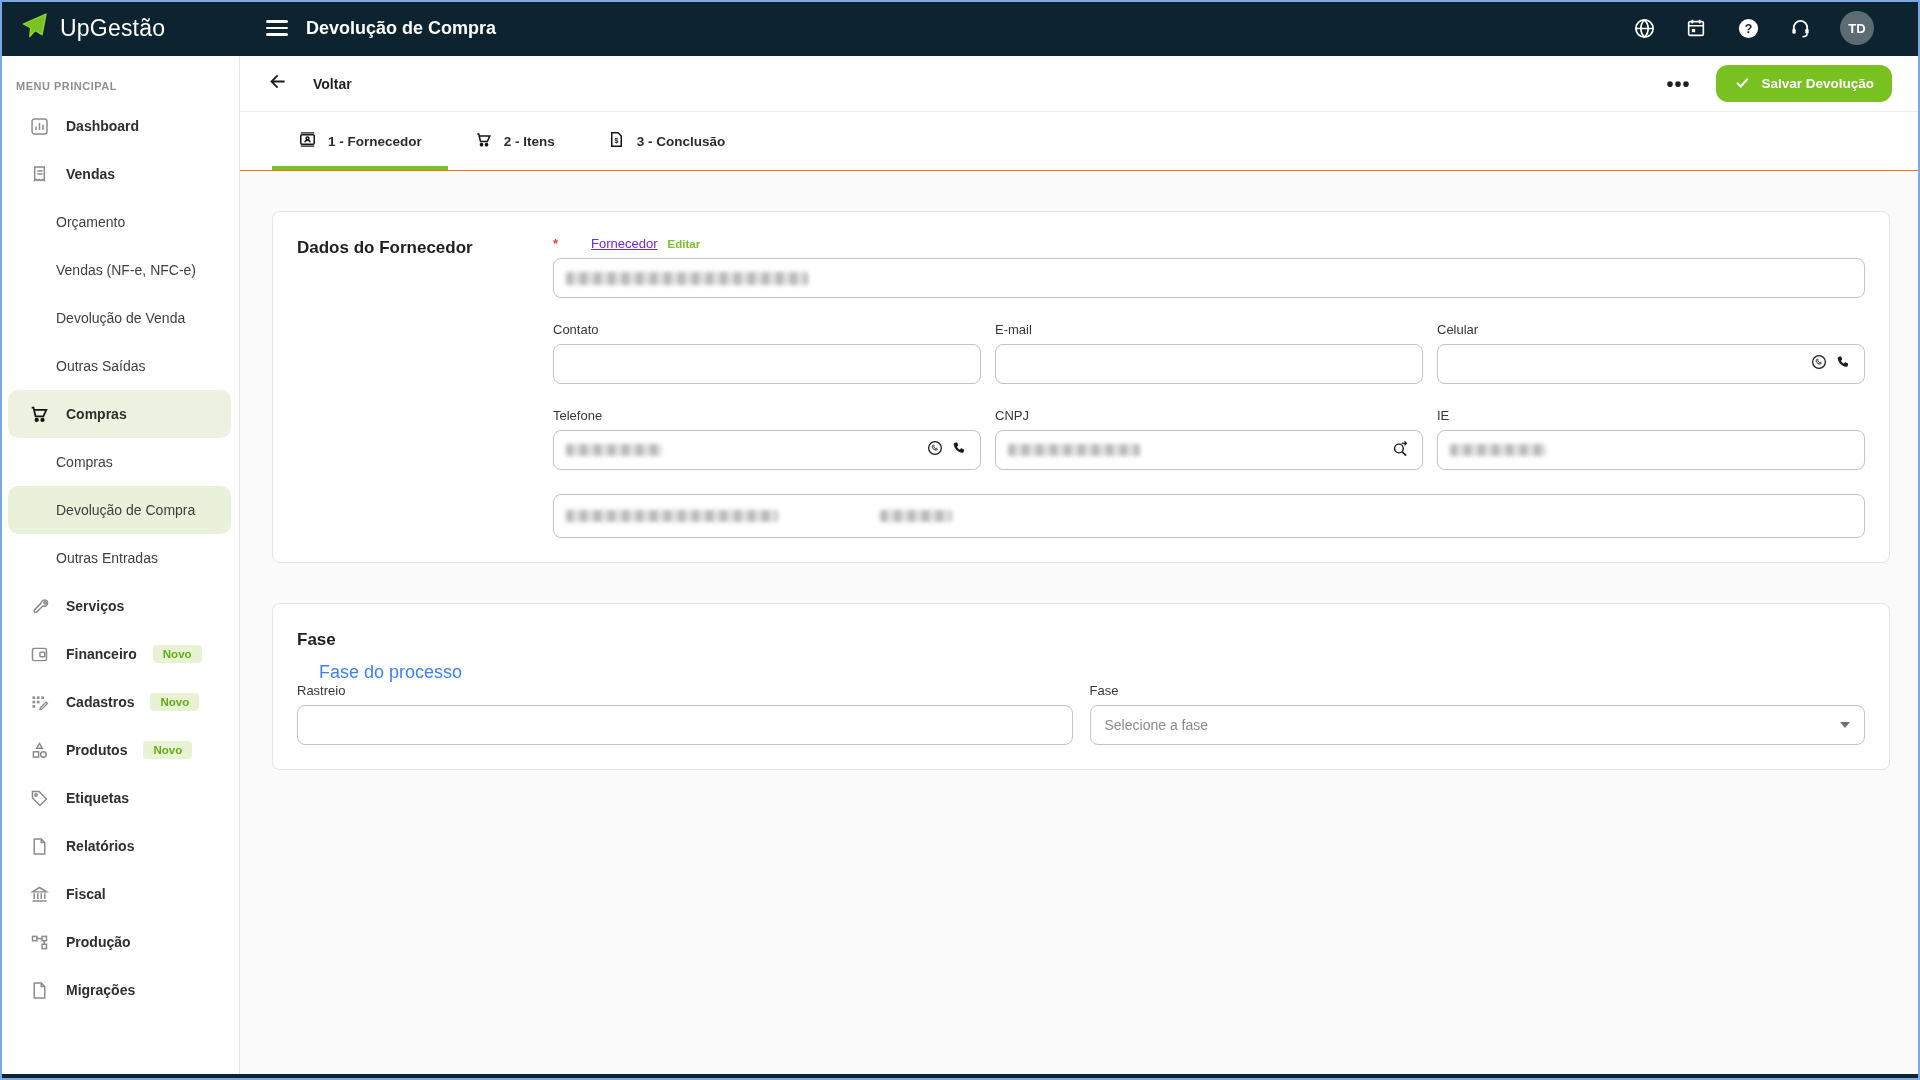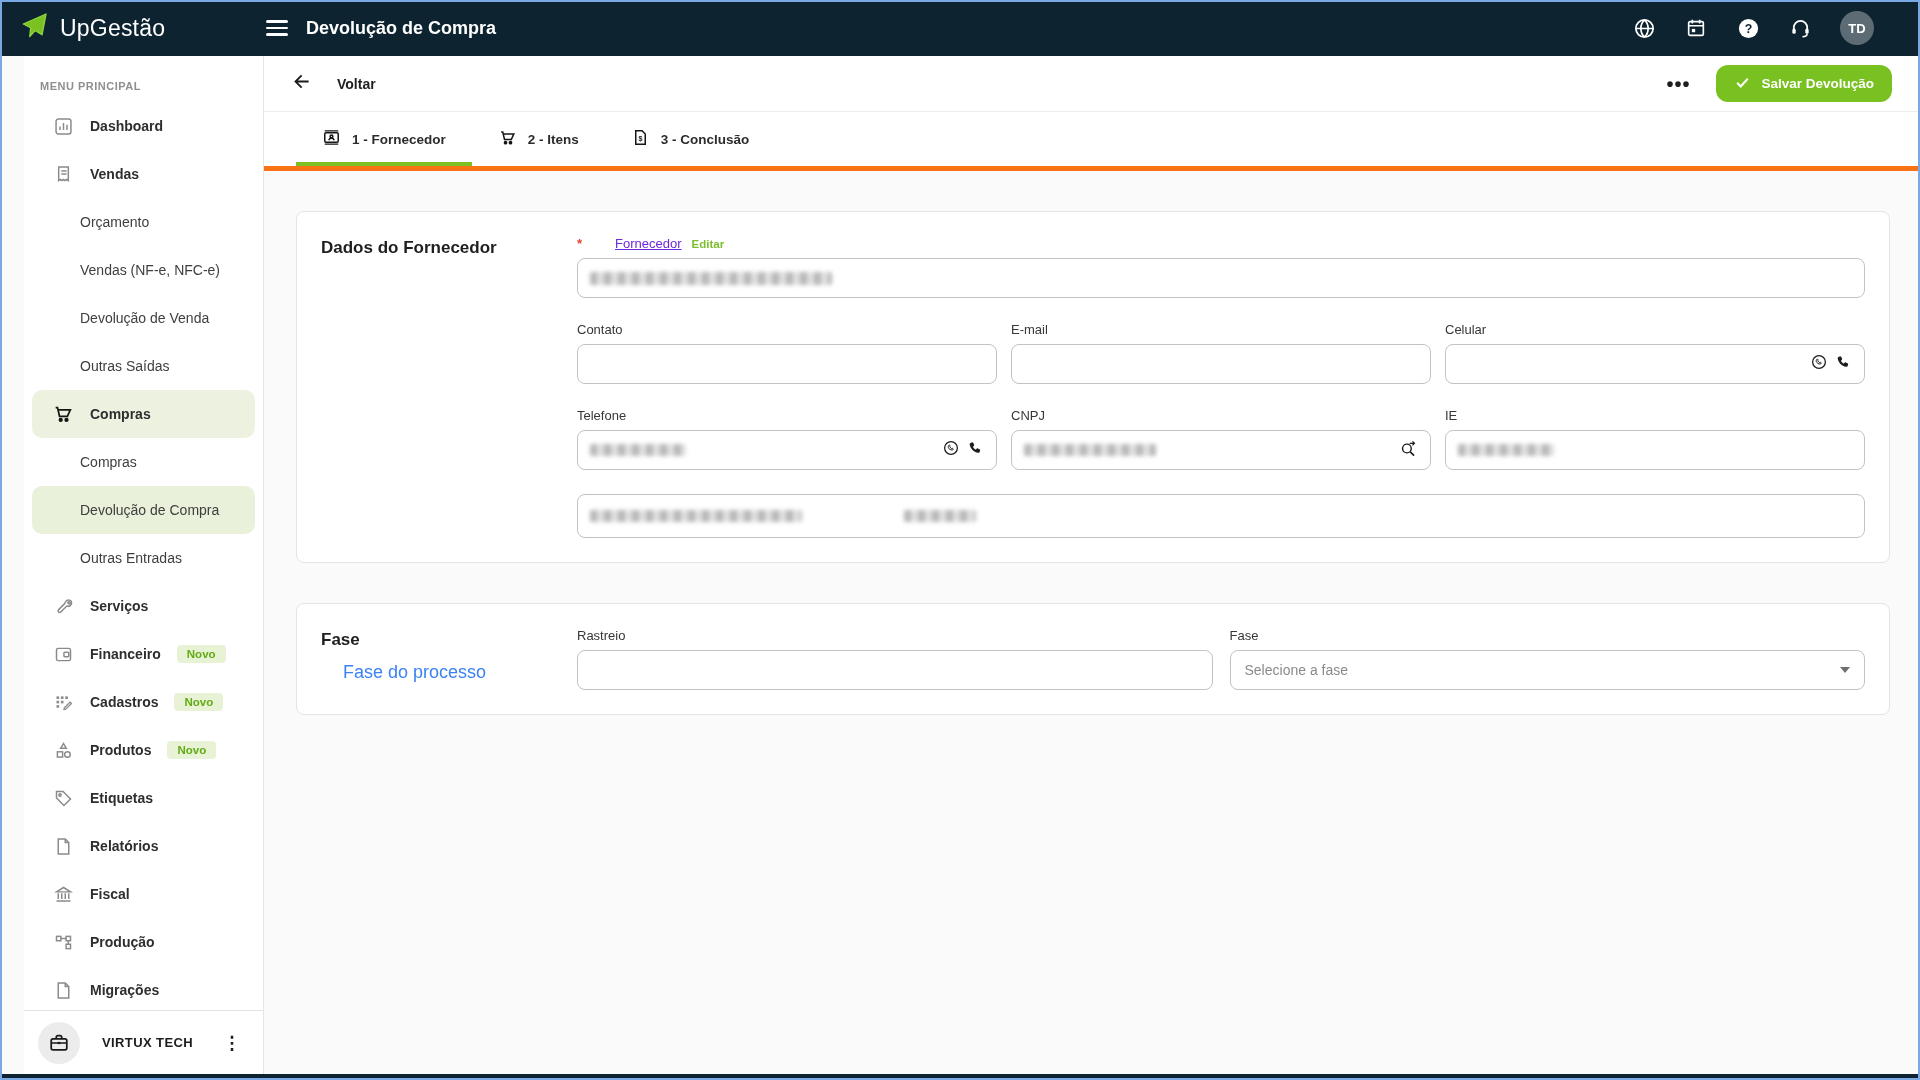--- a/index.html
+++ b/index.html
@@ -15,21 +15,21 @@
   .brand-name { font-size:23px; font-weight:500; letter-spacing:.2px; }
   .topbar-main { flex:1; display:flex; align-items:center; gap:18px; padding:0 26px; min-width:0; }
   .hamburger { width:22px; cursor:pointer; display:flex; flex-direction:column; gap:4px; }
   .hamburger i { display:block; height:2.5px; background:#fff; border-radius:2px; }
   .page-title { font-size:18px; font-weight:700; }
   .topbar-icons { margin-left:auto; display:flex; align-items:center; gap:28px; padding-right:20px; }
   .tico { width:24px; height:24px; cursor:pointer; display:flex; align-items:center; justify-content:center; }
   .avatar { width:34px; height:34px; border-radius:50%; background:#5d6b75; display:flex; align-items:center; justify-content:center; font-size:13px; font-weight:700; cursor:pointer; }
 
   
-  .shell { display:flex; height:1018px;padding-left:24px; }
+  .shell { display:flex; height:1018px; }
 
   
   .sidebar { width:240px; flex-shrink:0; background:#fff; border-right:1px solid #e5e5e5; position:relative; overflow:hidden; }
   .menu { padding:6px 0 78px; }
   .menu-caption { padding:18px 16px 10px; font-size:11px; font-weight:700; color:#8f8f8f; letter-spacing:.5px; }
   .mi { height:48px; margin:0 8px; border-radius:10px; display:flex; align-items:center; gap:16px; padding:0 10px 0 20px; font-size:14px; font-weight:600; color:#2e2e2e; cursor:pointer; white-space:nowrap; }
   .mi .ico { width:22px; height:22px; flex-shrink:0; display:flex; align-items:center; justify-content:center; }
   .mi.sub { padding-left:48px; font-weight:400; color:#3e3e3e; }
   .mi.active-parent { background:#edf2e0; }
   .mi.selected { background:#e9f1da; }
@@ -44,27 +44,27 @@
 
   
   .main { flex:1; display:flex; flex-direction:column; min-width:0; background:#fafafa; }
   .main-header { height:56px; background:#fff; border-bottom:1px solid #ececec; display:flex; align-items:center; padding:0 28px; }
   .back { display:flex; align-items:center; gap:24px; cursor:pointer; }
   .back-label { font-size:14px; font-weight:600; color:#1f1f1f; }
   .header-right { margin-left:auto; display:flex; align-items:center; gap:26px; }
   .more-dots { font-size:20px; font-weight:700; color:#1f1f1f; cursor:pointer; letter-spacing:1px; line-height:10px; }
   .save-btn { background:#79c121; border:none; color:#fff; height:37px; padding:0 18px; border-radius:12px; font-size:13.5px; font-weight:700; display:flex; align-items:center; gap:10px; cursor:pointer; font-family:inherit; }
 
-  .tabsbar { height:59px; background:#fff; border-bottom:5px solid #f97316; display:flex; align-items:stretch; padding:0 32px; }
+  .tabsbar { height:59px; background:#fff; border-bottom:1px solid #f97316; display:flex; align-items:stretch; padding:0 32px; }
   .tab { position:relative; display:flex; align-items:center; gap:11px; padding:0 26px; font-size:13.5px; font-weight:600; color:#2c2c2c; cursor:pointer; }
   .tab.active::after { content:""; position:absolute; left:0; right:0; bottom:0; height:4px; background:#7cc122; }
 
   .content { flex:1; padding:40px 30px 0 32px; overflow:hidden; }
   .card { background:#fff; border:1px solid #e4e4e4; border-radius:8px; padding:24px; display:flex; }
-  .card + .card { margin-top:40px; }
+  .card + .card { margin-top:40px;flex-direction:column; }
   .card-left { width:256px; flex-shrink:0; padding-top:2px; }
   .card-title { font-size:17px; font-weight:700; color:#1e1e1e; }
   .card-sub { font-size:18px; color:#3b82f6; margin-top:12px;margin-left:22px; }
   .form { flex:1; min-width:0; }
 
   .field-label { font-size:13px; color:#373737; margin-bottom:7px; display:flex; align-items:center; gap:5px; }
   .req { color:#e0432e; font-weight:700; }
   .lbl-underline { text-decoration:underline; color:#6d28d9;margin-left:28px; }
   .editar { color:#7bbf2e; font-size:11.5px; font-weight:700; margin-left:5px; cursor:pointer; }
   .inputbox { height:40px; border:1px solid #c3c3c3; border-radius:8px; background:#fff; display:flex; align-items:center; padding:0 12px; gap:10px; }
@@ -288,31 +288,20 @@
         <span class="ico">
             <svg width="21" height="21" viewBox="0 0 24 24" fill="none" stroke="#8b8b8b" stroke-width="1.7">
               <path d="M6 3.5h8l4 4V20.5H6z"></path>
               <path d="M14 3.5v4h4"></path>
             </svg>
           </span>
         <span>Migrações</span>
       </div>
     </div>
 
-    <div class="sidebar-footer">
-      <span class="footer-avatar">
-        <svg width="22" height="22" viewBox="0 0 24 24" fill="none" stroke="#191919" stroke-width="1.9">
-            <rect x="3.5" y="7.5" width="17" height="12" rx="2"></rect>
-            <path d="M9 7.5V5.8A1.8 1.8 0 0 1 10.8 4h2.4A1.8 1.8 0 0 1 15 5.8v1.7M3.5 12h17"></path>
-            <rect x="10.5" y="10.8" width="3" height="2.4" fill="#191919" stroke="none"></rect>
-          </svg>
-      </span>
-      <span class="footer-company">VIRTUX TECH</span>
-      <span class="vdots">⋮</span>
-    </div>
   </div>
 
   <div class="main">
 
     <div class="main-header">
       <div class="back">
         <span><svg width="21" height="21" viewBox="0 0 24 24" fill="none" stroke="#1d1d1d" stroke-width="2.1">
               <path d="M19 12H5M11 5l-7 7 7 7"></path>
             </svg></span>
         <span class="back-label">Voltar</span>

